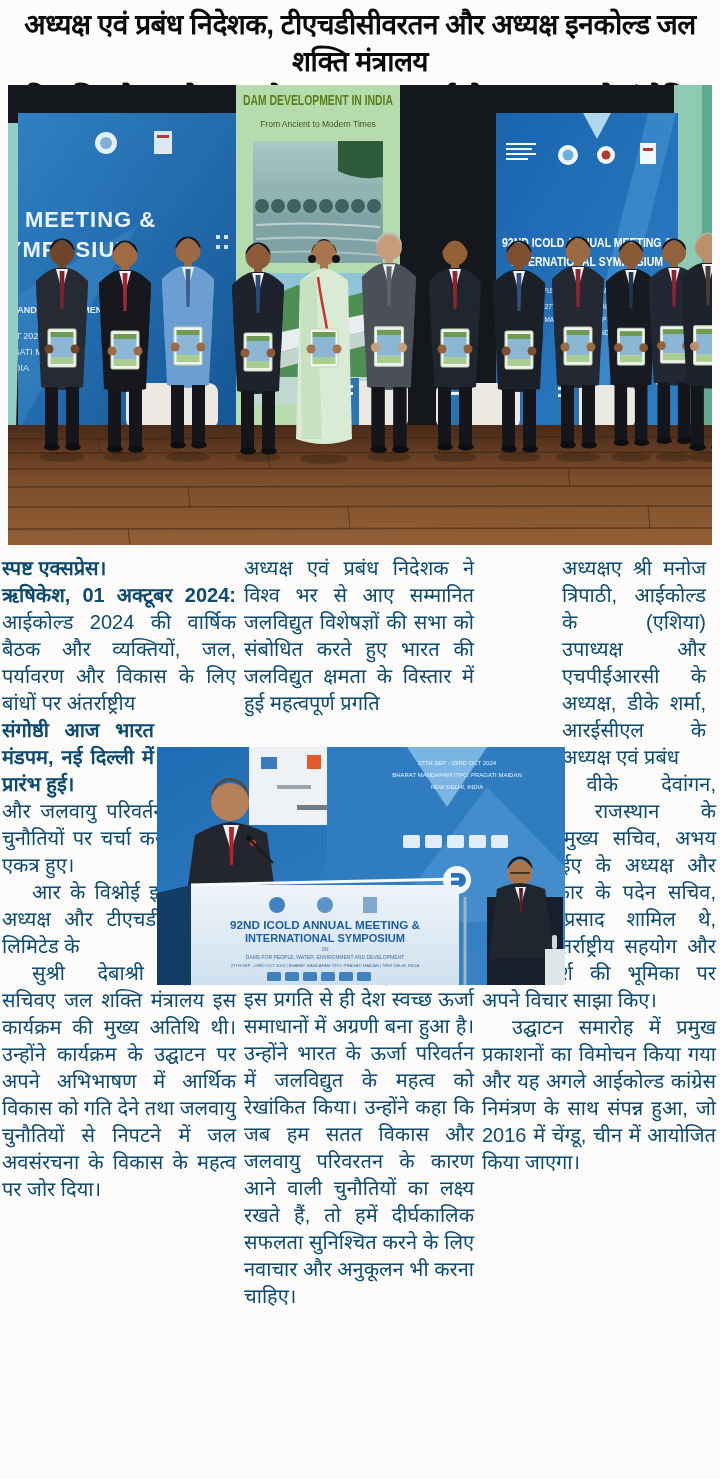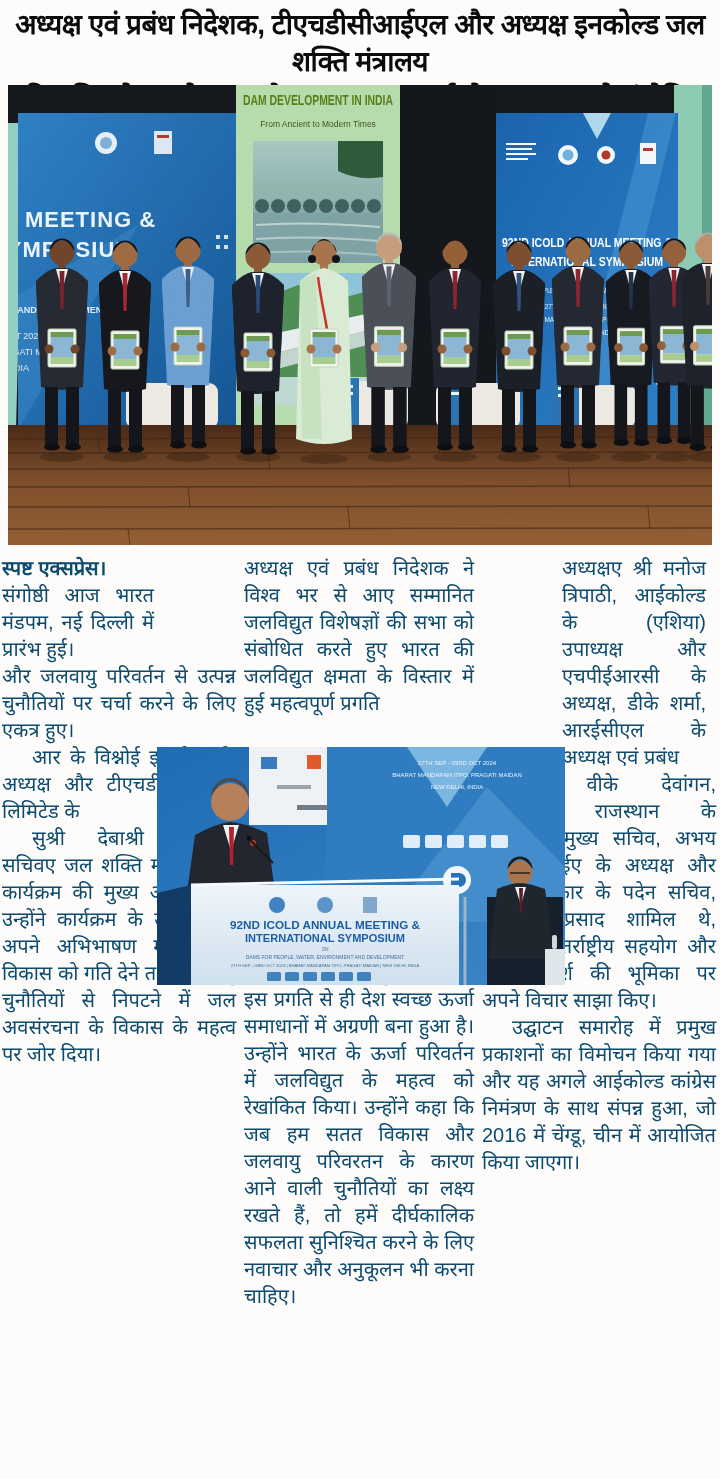--- a/index.html
+++ b/index.html
@@ -14,32 +14,32 @@
   #inset-photo{position:absolute;left:157px;top:747px;width:408px;height:238px;}
   svg{display:block;}
   
   .col{position:absolute;top:555px;font-size:20px;line-height:27px;color:#0c4a6e;
        text-align:justify;}
   #col1{left:2px;width:234px;}
   #col2{left:244px;width:230px;}
   #col3{left:482px;width:234px;}
   .col p{margin:0;}
   .indent{text-indent:30px;}
-  .narrow1{width:152px;}
+  .narrow1{width:152px;font-weight:bold;}
   .narrow3{margin-left:80px;width:144px;}
   .spacer2{height:242px;}
   b{font-weight:bold;}
 </style>
 </head>
 <body>
 
 <div id="page">
 
   <div id="headline">
-    <div>अध्यक्ष एवं प्रबंध निदेशक, टीएचडीसीआईएल और अध्यक्ष इनकोल्ड जल शक्ति मंत्रालय</div>
+    <div>अध्यक्ष एवं प्रबंध निदेशक, टीएचडीसीवरतन और अध्यक्ष इनकोल्ड जल शक्ति मंत्रालय</div>
     <div>की सचिव ने हाइड्रोपावर और सततता पर आईकोल्ड 2024 को संबोधित किया</div>
   </div>
 
   <div id="main-photo">
     <svg viewBox="0 0 704 460" width="704" height="460">
       <defs>
         <linearGradient id="blueGradL" x1="0" y1="0" x2="1" y2="1">
           <stop offset="0" stop-color="#2f80c4"></stop>
             <stop offset="1" stop-color="#155694"></stop>
         </linearGradient>
@@ -260,20 +260,21 @@
         <use href="#prs" transform="translate(570,150)" style="--skin:#9a6a42;--suit:#232833;--tie:#8d2430"></use>
         <use href="#prs" transform="translate(623,154) scale(0.97)" style="--skin:#8a5a36;--suit:#171a21;--tie:#22334e"></use>
         <use href="#prs" transform="translate(666,152) scale(0.97)" style="--skin:#93613c;--suit:#222733;--tie:#8d2430"></use>
         <use href="#prs" transform="translate(700,146) scale(1.03)" style="--skin:#bb906b;--hair:#b5ada3;--suit:#1d222b;--tie:#4a3a3a"></use>
       </g>
     </svg>
   </div>
 
   <div id="col1" class="col">
     <p><b>स्पष्ट एक्सप्रेस।</b></p>
+    <p><b>ऋषिकेश, 01 अक्टूबर 2024:</b> <span>आईकोल्ड 2024 की वार्षिक बैठक और व्यक्तियों, जल, पर्यावरण और विकास के लिए बांधों पर अंतर्राष्ट्रीय</span></p>
     <div class="narrow1">
       <p>संगोष्ठी आज भारत मंडपम, नई दिल्ली में प्रारंभ हुई।</p>
     </div>
     <p>और जलवायु परिवर्तन से उत्पन्न चुनौतियों पर चर्चा करने के लिए एकत्र हुए।</p>
     <p class="indent">आर के विश्नोई इनकोल्ड के अध्यक्ष और टीएचडीसी इंडिया लिमिटेड के</p>
     <p class="indent">सुश्री देबाश्री मुखर्जीए सचिवए जल शक्ति मंत्रालय इस कार्यक्रम की मुख्य अतिथि थी। उन्होंने कार्यक्रम के उद्घाटन पर अपने अभिभाषण में आर्थिक विकास को गति देने तथा जलवायु चुनौतियों से निपटने में जल अवसंरचना के विकास के महत्व पर जोर दिया।</p>
   </div>
 
   <div id="col2" class="col">
     <p>अध्यक्ष एवं प्रबंध निदेशक ने विश्व भर से आए सम्मानित जलविद्युत विशेषज्ञों की सभा को संबोधित करते हुए भारत की जलविद्युत क्षमता के विस्तार में हुई महत्वपूर्ण प्रगति</p>

